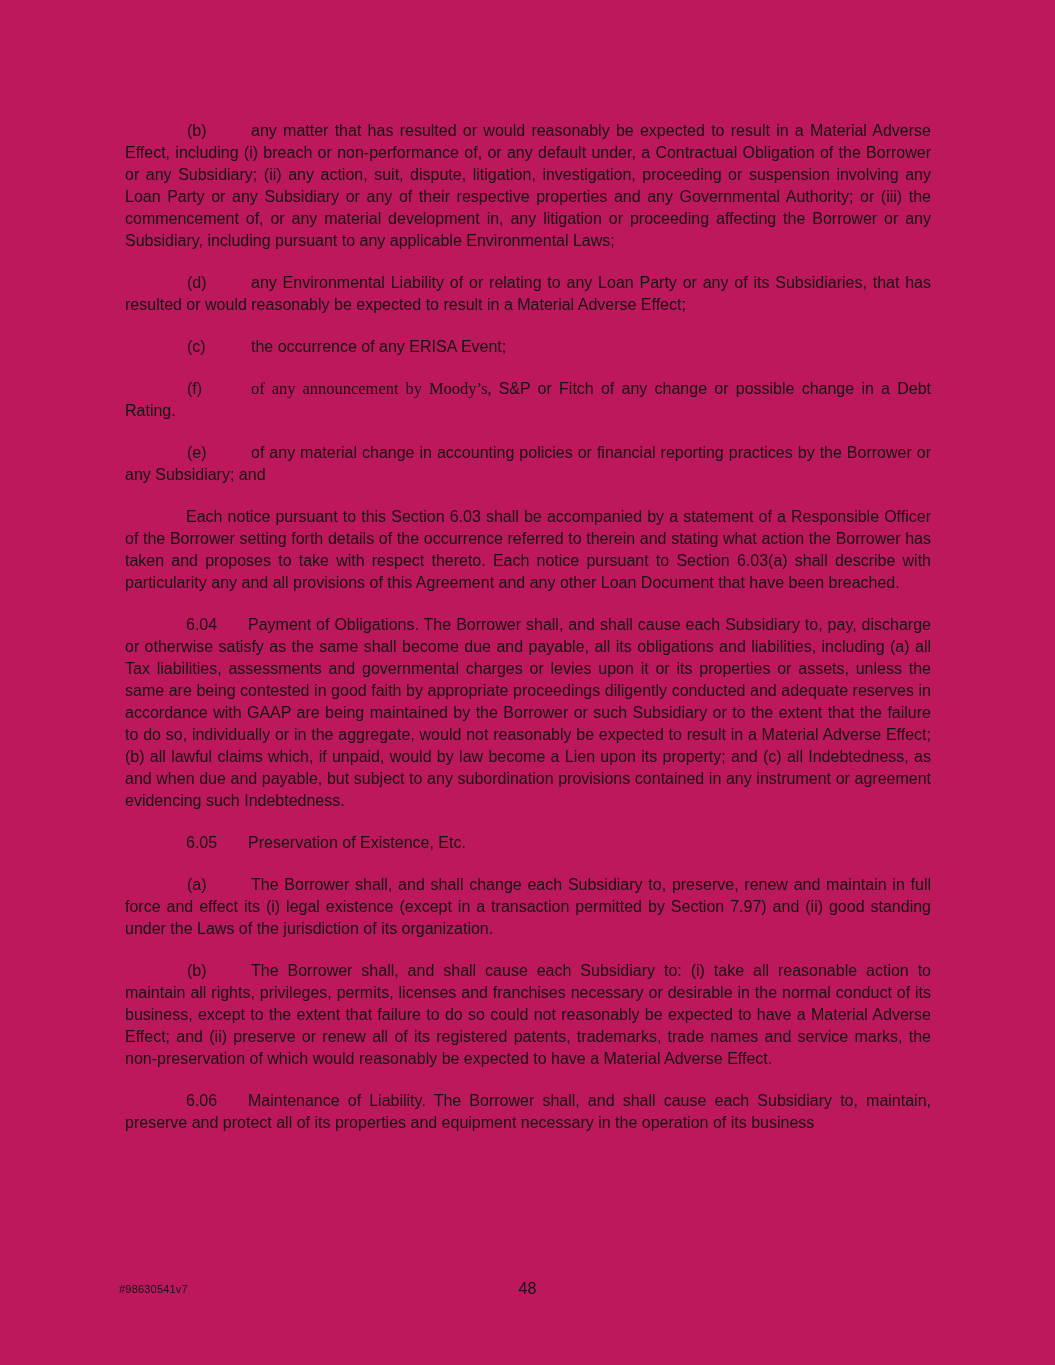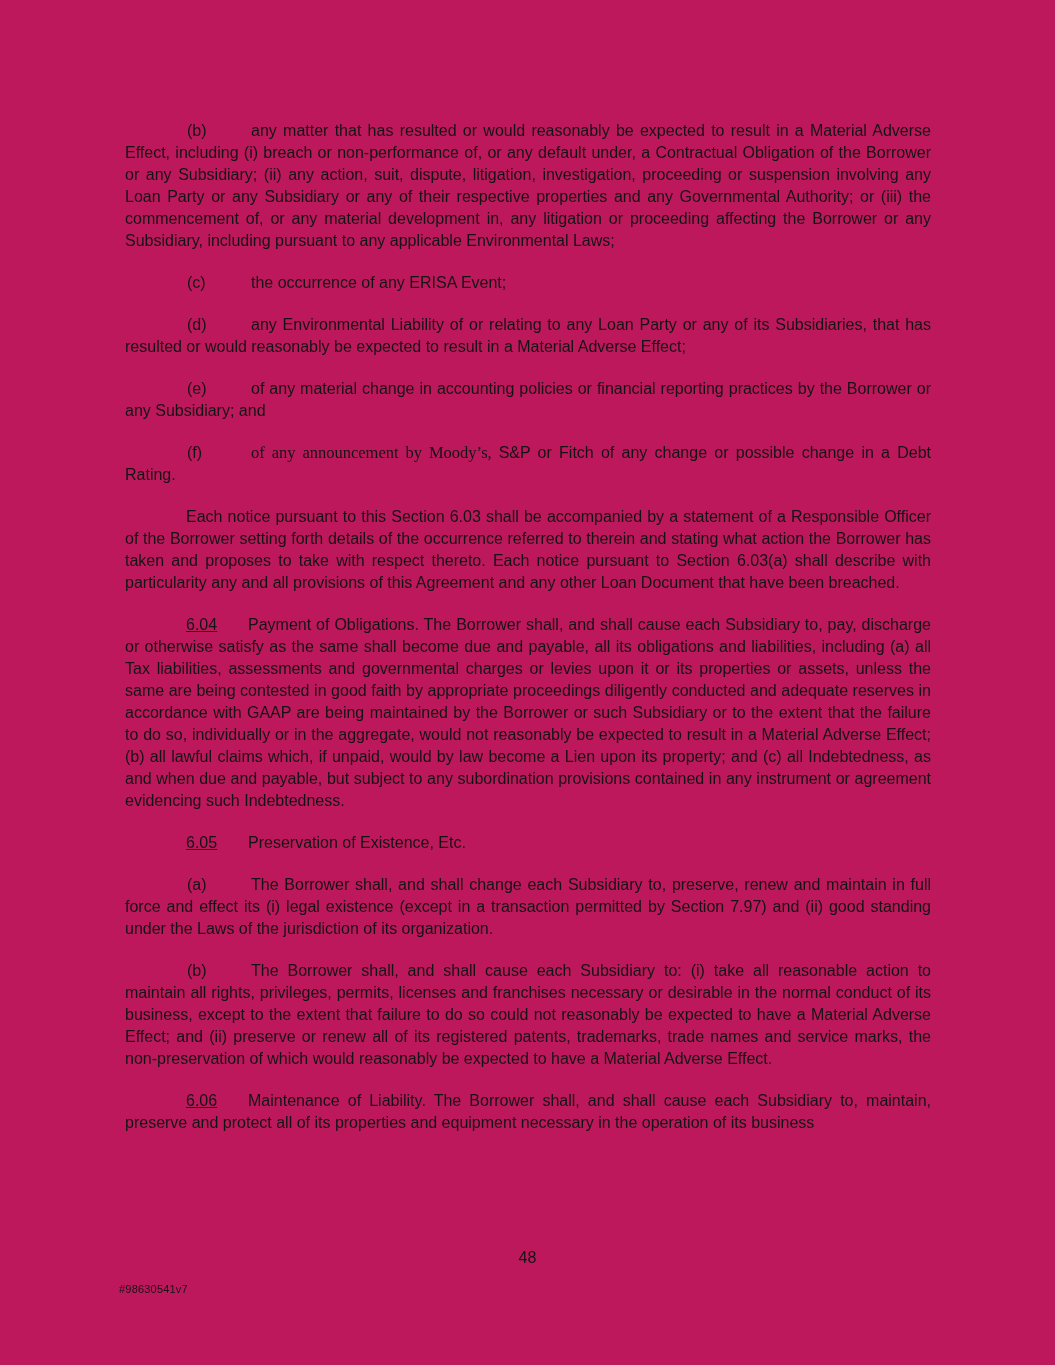--- a/index.html
+++ b/index.html
@@ -23,26 +23,26 @@
   }
   .content p {
     margin: 0 0 20px 0;
     text-align: justify;
   }
   
   .sub { margin-left: 61px; text-indent: 62px; }
   
   .bodypara { text-indent: 61px; }
   .lbl { display: inline-block; width: 64px; text-indent: 0; }
-  .num { display: inline-block; width: 62px; text-indent: 0; text-decoration: underline; }
+  .num { display: inline-block; width: 62px; text-indent: 0; }
   .ul { }
   .serif { font-family: "Liberation Serif", serif; font-size: 16.5px; }
   .page-number {
     position: absolute;
-    top: 1249px;
+    top: 1280px;
     left: 0;
     width: 100%;
     text-align: center;
     font-size: 16px;
   }
   .doc-id {
     position: absolute;
     top: 1283px;
     left: 119px;
     font-size: 11px;
@@ -50,27 +50,27 @@
   }
 </style>
 </head>
 <body>
 
 <div class="page">
   <div class="content">
 
     <p class="sub"><span class="lbl">(b)</span><span>any matter that has resulted or would reasonably be expected to result in a Material Adverse Effect, including (i) breach or non-performance of, or any default under, a Contractual Obligation of the Borrower or any Subsidiary; (ii) any action, suit, dispute, litigation, investigation, proceeding or suspension involving any Loan Party or any Subsidiary or any of their respective properties and any Governmental Authority; or (iii) the commencement of, or any material development in, any litigation or proceeding affecting the Borrower or any Subsidiary, including pursuant to any applicable Environmental Laws;</span></p>
 
+    <p class="sub"><span class="lbl">(d)</span><span>any Environmental Liability of or relating to any Loan Party or any of its Subsidiaries, that has resulted or would reasonably be expected to result in a Material Adverse Effect;</span></p>
+
     <p class="sub"><span class="lbl">(c)</span><span>the occurrence of any ERISA Event;</span></p>
 
-    <p class="sub"><span class="lbl">(d)</span><span>any Environmental Liability of or relating to any Loan Party or any of its Subsidiaries, that has resulted or would reasonably be expected to result in a Material Adverse Effect;</span></p>
+    <p class="sub"><span class="lbl">(f)</span><span class="serif">of any announcement by Moody’s, </span><span>S&amp;P or Fitch of any change or possible change in a Debt Rating.</span></p>
 
     <p class="sub"><span class="lbl">(e)</span><span>of any material change in accounting policies or financial reporting practices by the Borrower or any Subsidiary; and</span></p>
-
-    <p class="sub"><span class="lbl">(f)</span><span class="serif">of any announcement by Moody’s, </span><span>S&amp;P or Fitch of any change or possible change in a Debt Rating.</span></p>
 
     <p class="bodypara"><span>Each notice pursuant to this </span><span class="ul">Section 6.03</span><span> shall be accompanied by a statement of a Responsible Officer of the Borrower setting forth details of the occurrence referred to therein and stating what action the Borrower has taken and proposes to take with respect thereto. Each notice pursuant to Section 6.03(a) shall describe with particularity any and all provisions of this Agreement and any other Loan Document that have been breached.</span></p>
 
     <p class="bodypara"><span class="num">6.04</span><span class="ul">Payment of Obligations</span><span>.  </span><span>The Borrower shall, and shall cause each Subsidiary to, pay, discharge or otherwise satisfy as the same shall become due and payable, all its obligations and liabilities, including (a) all Tax liabilities, assessments and governmental charges or levies upon it or its properties or assets, unless the same are being contested in good faith by appropriate proceedings diligently conducted and adequate reserves in accordance with GAAP are being maintained by the Borrower or such Subsidiary or to the extent that the failure to do so, individually or in the aggregate, would not reasonably be expected to result in a Material Adverse Effect; (b) all lawful claims which, if unpaid, would by law become a Lien upon its property; and (c) all Indebtedness, as and when due and payable, but subject to any subordination provisions contained in any instrument or agreement evidencing such Indebtedness.</span></p>
 
     <p class="bodypara"><span class="num">6.05</span><span class="ul">Preservation of Existence, Etc.</span></p>
 
     <p class="sub"><span class="lbl">(a)</span><span>The Borrower shall, and shall change each Subsidiary to, preserve, renew and maintain in full force and effect its (i) legal existence (except in a transaction permitted by </span><span class="ul">Section 7.97</span><span>) and (ii) good standing under the Laws of the jurisdiction of its organization.</span></p>
 
     <p class="sub"><span class="lbl">(b)</span><span>The Borrower shall, and shall cause each Subsidiary to: (i) take all reasonable action to maintain all rights, privileges, permits, licenses and franchises necessary or desirable in the normal conduct of its business, except to the extent that failure to do so could not reasonably be expected to have a Material Adverse Effect; and (ii) preserve or renew all of its registered patents, trademarks, trade names and service marks, the non-preservation of which would reasonably be expected to have a Material Adverse Effect.</span></p>

